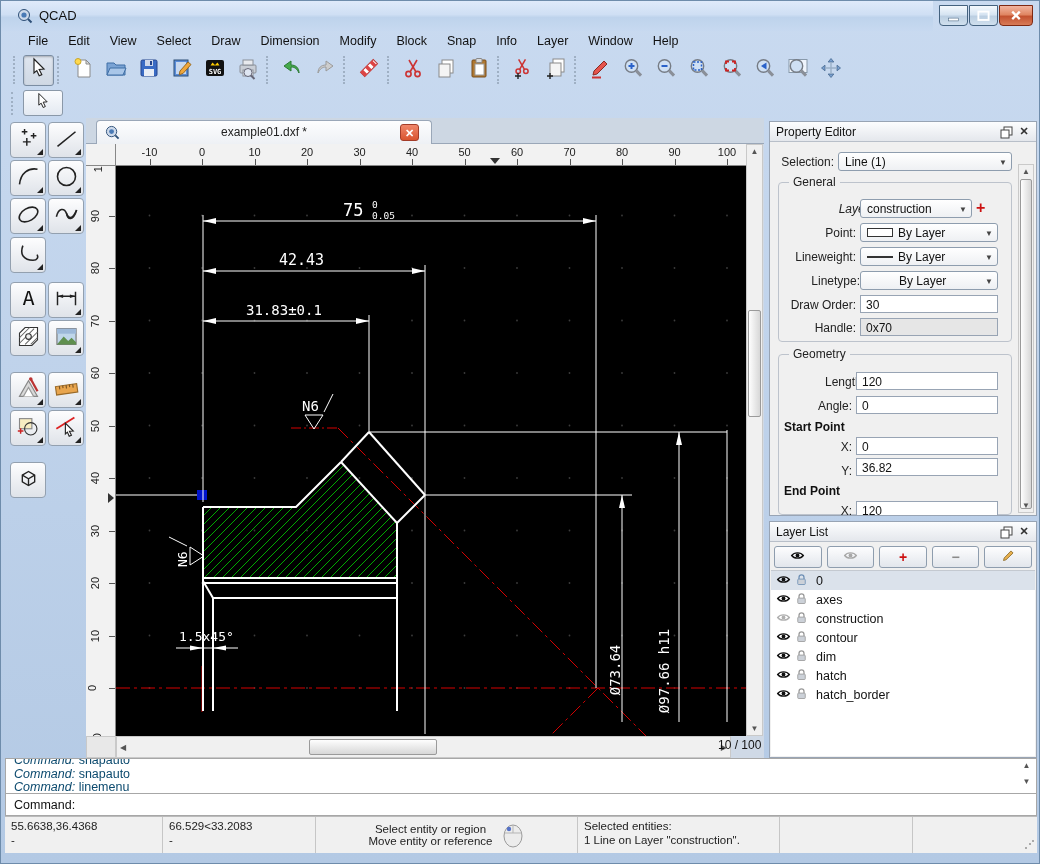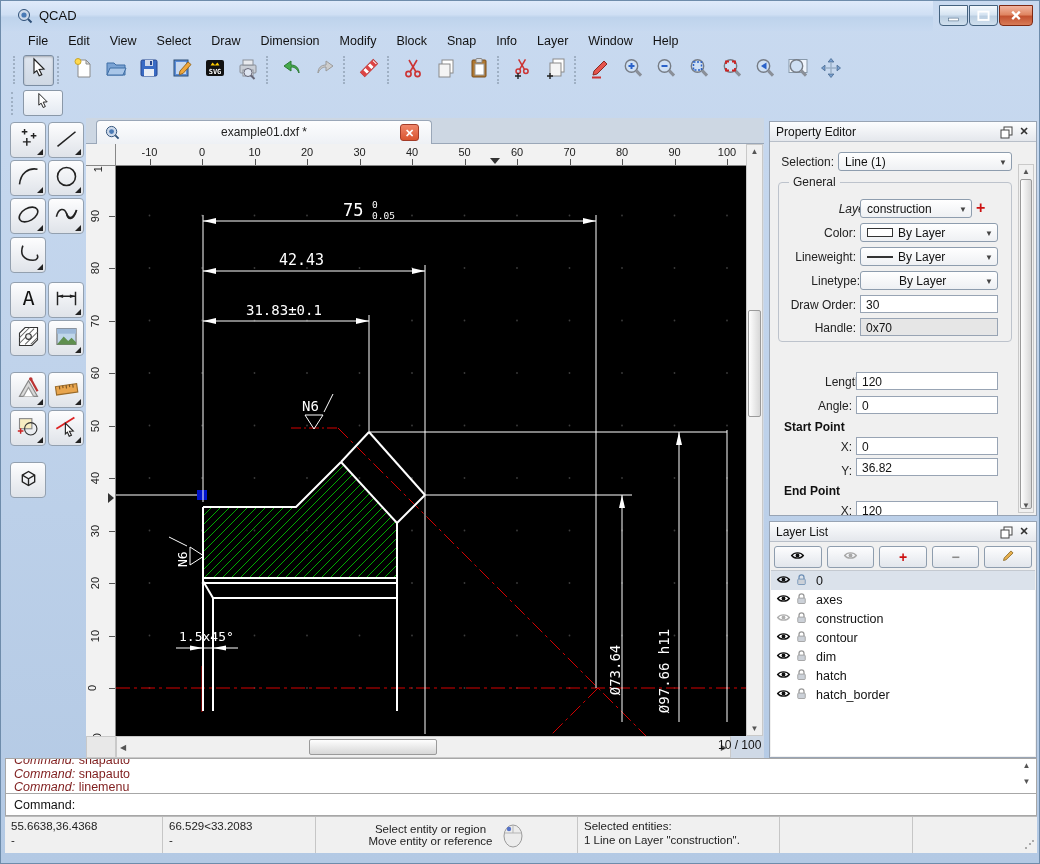--- a/index.html
+++ b/index.html
@@ -87,21 +87,21 @@
   
   #layer-toolbar{position:absolute;left:4px;top:24px;right:4px;height:22px;display:flex;gap:5px;}
   .lbtn{flex:1;border:1px solid #8e9dae;border-radius:3px;background:linear-gradient(180deg,#fdfdfe,#e2e6ec);display:flex;align-items:center;justify-content:center;}
   .lbtn svg{width:15px;height:15px;} .lbtn span{font-size:14px;font-weight:bold;}
   #layer-list{position:absolute;left:1px;top:48px;right:1px;bottom:1px;background:#fff;border-top:1px solid #c4c9d0;overflow:hidden;}
   .lrow{position:relative;height:19px;display:flex;align-items:center;gap:3px;padding-left:5px;font-size:12.5px;color:#111;}
   .lrow.sel{background:#dbe2eb;}
   .lrow svg{width:15px;height:15px;}
   
   #cmd-history{left:4px;top:757px;width:1032px;height:35px;background:#fff;border:1px solid #a7a7a7;border-bottom:none;overflow:hidden;}
-  .cline{position:absolute;left:8px;font-size:12.5px;color:#7f1d1d;white-space:pre;}
+  .cline{position:absolute;left:8px;font-size:12.5px;color:#0c4a6e;white-space:pre;}
   .cline i{font-style:italic;}
   #ch-scroll{position:absolute;right:2px;top:2px;width:15px;height:31px;}
   #cmd-input{left:4px;top:792px;width:1032px;height:23px;background:#fff;border:1px solid #a7a7a7;font-size:12.5px;color:#111;padding:4px 0 0 8px;}
   
   #statusbar{left:4px;top:815px;width:1032px;height:37px;background:#f0f0f0;border-top:1px solid #bbb;display:flex;font-size:11.5px;color:#222;}
   .scell{border-right:1px solid #c6c6c6;padding:3px 6px;position:relative;}
   .scell .l2{margin-top:2px;}
   #cell-hint{display:flex;align-items:center;justify-content:center;gap:8px;}
   #cell-hint .txt{text-align:center;}
   #grip{position:absolute;right:3px;bottom:3px;width:10px;height:10px;
@@ -774,35 +774,38 @@
       <div class="plabel" style="left:4px;top:13px;width:60px;">Selection:</div>
       <div class="combo" style="left:68px;top:10px;width:174px;"><span>Line (1)</span><span class="arr">▼</span></div>
 
       <div class="groupbox" style="left:8px;top:40px;width:234px;height:160px;">
         <div class="grouplegend">General</div>
       </div>
       <div class="plabel" style="left:16px;top:60px;width:86px;font-style:italic;">Layer:</div>
       <div class="combo" style="left:90px;top:57px;width:112px;"><span>construction</span><span class="arr">▼</span></div>
       <div class="plabel" style="left:206px;top:57px;width:20px;text-align:left;color:#cc1111;font-size:16px;font-weight:bold;">+</div>
 
-      <div class="plabel" style="left:0px;top:84px;width:86px;">Color:</div>
+      <div class="plabel" style="left:0px;top:84px;width:86px;">Point:</div>
       <div class="combo" style="left:90px;top:81px;width:138px;"><span style="display:inline-block;width:26px;height:9px;border:1px solid #333;background:#fff;margin-right:5px;"></span><span>By Layer</span><span class="arr">▼</span></div>
 
       <div class="plabel" style="left:0px;top:108px;width:86px;">Lineweight:</div>
       <div class="combo" style="left:90px;top:105px;width:138px;"><span style="display:inline-block;width:26px;height:2px;background:#333;margin:0 5px 3px 0;"></span><span>By Layer</span><span class="arr">▼</span></div>
 
       <div class="plabel" style="left:4px;top:132px;width:86px;">Linetype:</div>
       <div class="combo" style="left:90px;top:129px;width:138px;padding-left:38px;"><span>By Layer</span><span class="arr">▼</span></div>
 
       <div class="plabel" style="left:0px;top:156px;width:86px;">Draw Order:</div>
       <div class="tinput" style="left:90px;top:153px;width:138px;">30</div>
 
       <div class="plabel" style="left:0px;top:179px;width:86px;">Handle:</div>
       <div class="tinput ro" style="left:90px;top:176px;width:138px;">0x70</div>
 
+      <div class="groupbox" style="left:8px;top:212px;width:234px;height:161px;">
+        <div class="grouplegend">Geometry</div>
+      </div>
       <div class="plabel" style="left:13px;top:233px;width:82px;">Length:</div>
       <div class="tinput" style="left:86px;top:230px;width:142px;">120</div>
       <div class="plabel" style="left:0px;top:257px;width:82px;">Angle:</div>
       <div class="tinput" style="left:86px;top:254px;width:142px;">0</div>
       <div class="bold-h" style="left:14px;top:278px;">Start Point</div>
       <div class="plabel" style="left:0px;top:298px;width:82px;">X:</div>
       <div class="tinput" style="left:86px;top:295px;width:142px;">0</div>
       <div class="plabel" style="left:0px;top:322px;width:82px;">Y:</div>
       <div class="tinput" style="left:86px;top:316px;width:142px;">36.82</div>
       <div class="bold-h" style="left:14px;top:342px;">End Point</div>

